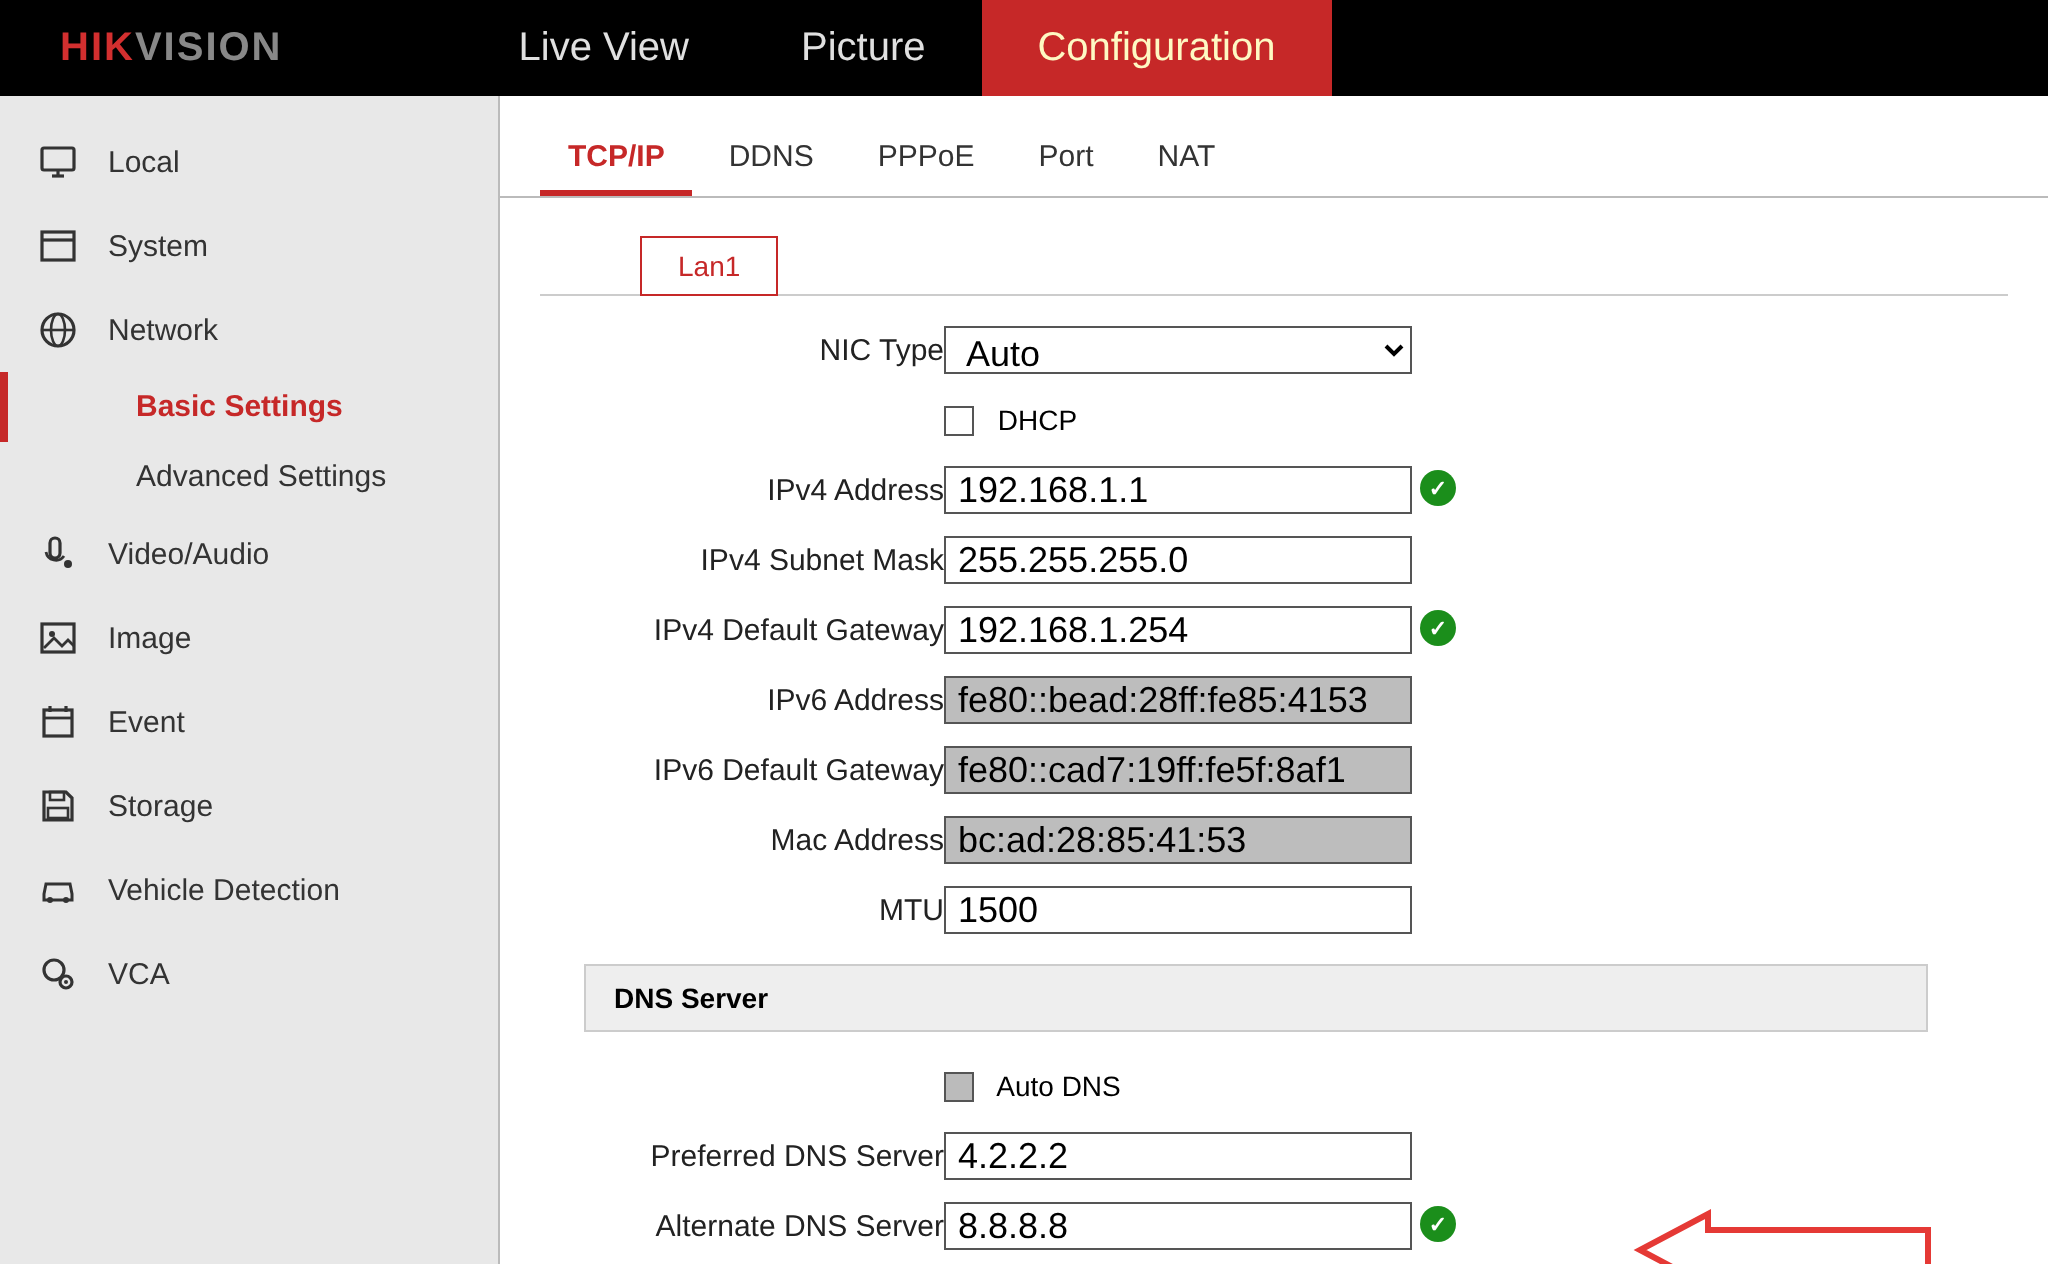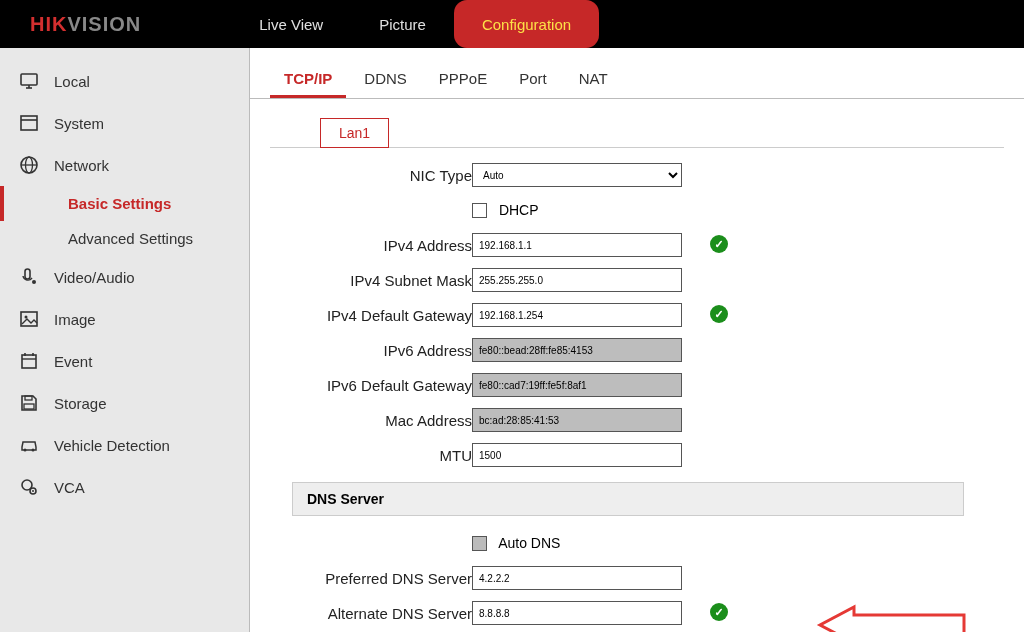--- a/index.html
+++ b/index.html
@@ -2,43 +2,43 @@
 <html><head>
 <meta charset="utf-8">
 <style>
   * { box-sizing: border-box; margin: 0; padding: 0; }
   body { font-family: Arial, sans-serif; font-size: 14px; background: #fff; width: 1024px; height: 632px; overflow: hidden; }
   
   .topbar { background: #000; height: 48px; display: flex; align-items: center; }
   .logo { color: #d32f2f; font-weight: bold; font-size: 20px; padding: 0 30px; letter-spacing: 1px; }
   .logo .gray { color: #888; }
   .topnav { display: flex; height: 100%; margin-left: 60px; }
-  .topnav-item { color: #e0e0e0; padding: 0 28px; display: flex; align-items: center; height: 100%; cursor: pointer; font-size: 15px; }
-  .topnav-item.active { background: #c62828; color: #fde047; border-radius: 13px; }
+  .topnav-item { color: #e0e0e0; padding: 0 28px; display: flex; align-items: center; height: 100%; cursor: pointer; font-size: 20px; }
+  .topnav-item.active { background: #c62828; color: #fef9c3; }
   
   .main { display: flex; height: calc(100% - 48px); }
   .sidebar { width: 250px; background: #e8e8e8; border-right: 1px solid #bbb; padding-top: 12px; }
   .side-item { display: flex; align-items: center; padding: 10px 18px; color: #333; cursor: pointer; gap: 14px; font-size: 15px; }
   .side-sub { padding-left: 68px; padding-top: 9px; padding-bottom: 9px; color: #333; cursor: pointer; font-size: 15px; }
   .side-sub.active { color: #c62828; font-weight: bold; border-left: 4px solid #c62828; padding-left: 64px; }
   .icon { width: 22px; height: 22px; display: inline-flex; align-items: center; justify-content: center; }
   
   .content { flex: 1; background: #fff; padding: 0; position: relative; overflow: hidden; border-radius: 32px; }
   .subtabs { display: flex; border-bottom: 1px solid #bbb; padding: 14px 20px 0 20px; gap: 4px; }
   .subtab { padding: 8px 14px; color: #333; cursor: pointer; font-size: 15px; }
   .subtab.active { color: #c62828; font-weight: bold; border-bottom: 3px solid #c62828; }
   
   .lan-row { display: flex; padding: 18px 0 0 50px; border-bottom: 1px solid #ccc; margin: 0 20px; }
   .lan-tab { border: 1px solid #c62828; color: #c62828; padding: 6px 18px; background: #fff; font-size: 14px; position: relative; top: 1px; }
   
   .form { padding: 14px 0 0 42px; }
   .row { display: flex; align-items: center; margin-bottom: 9px; min-height: 26px; }
   .lbl { width: 180px; color: #222; font-size: 15px; text-align: right; }
   .val { position: relative; }
-  select, input[type=text] { width: 210px; height: 24px; border: 1px solid #555; padding: 2px 6px; font-size: 10px; background: #fff; font-family: Arial, sans-serif; }
+  select, input[type=text] { width: 234px; height: 24px; border: 1px solid #555; padding: 2px 6px; font-size: 18px; background: #fff; font-family: Arial, sans-serif; }
   input.readonly { background: #bdbdbd; }
   .ok-badge { position: absolute; left: 238px; top: 2px; width: 18px; height: 18px; background: #1b8e1b; border-radius: 50%; display: flex; align-items: center; justify-content: center; }
   .ok-badge::after { content: "✓"; color: #fff; font-size: 11px; font-weight: bold; }
   .chk { width: 15px; height: 15px; border: 1px solid #555; display: inline-block; vertical-align: middle; margin-right: 8px; background: #fff; }
   .chk.gray { background: #bbb; }
   
   .section-header { background: #eee; border: 1px solid #ccc; padding: 8px 14px; font-weight: bold; margin: 14px 20px 14px 42px; width: 672px; }
   
   .arrow { position: absolute; right: 50px; top: 555px; pointer-events: none; }
 </style>

